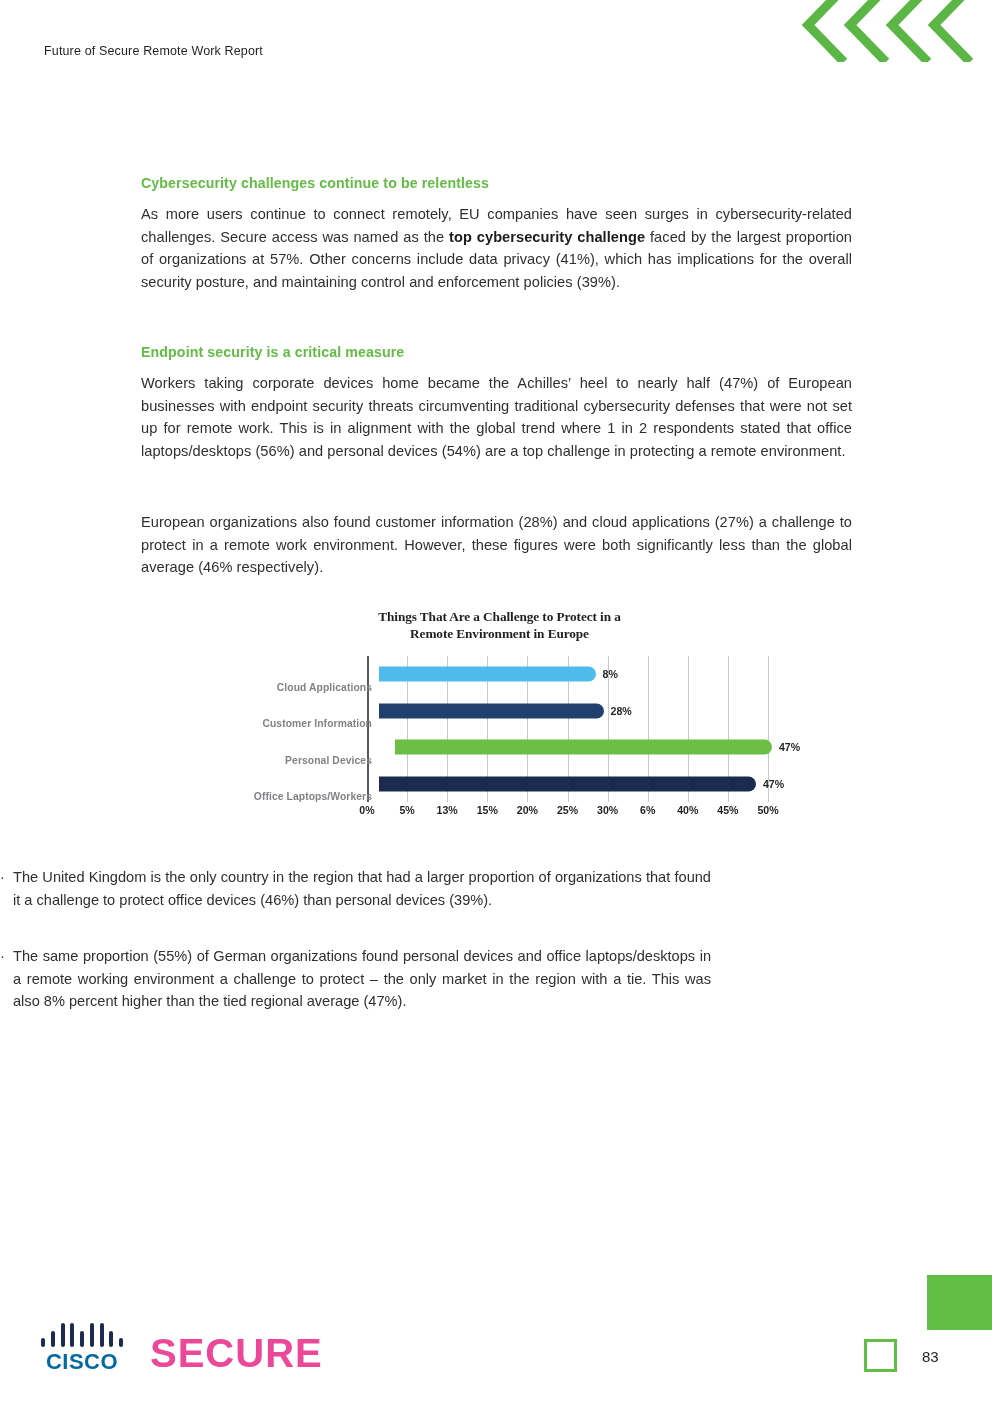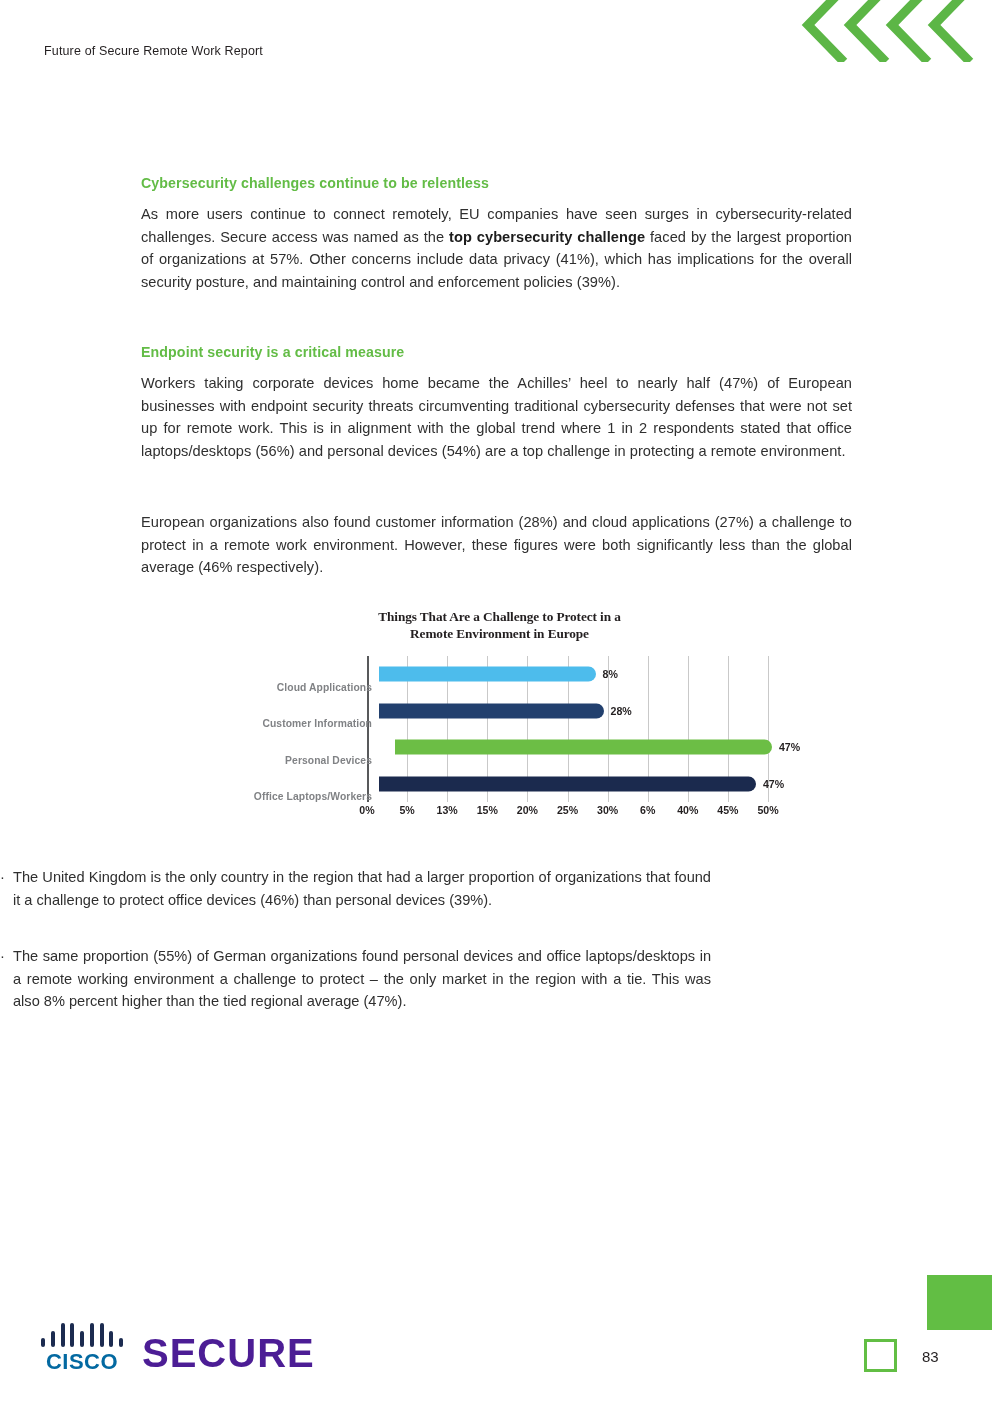--- a/index.html
+++ b/index.html
@@ -231,25 +231,25 @@
     bottom: 0;
     width: 88px;
     text-align: center;
     font-size: 22px;
     font-weight: bold;
     letter-spacing: 0.5px;
     color: #0369a1;
     font-family: "Liberation Sans", sans-serif;
   }
   .secure-word {
-    margin-left: 16px;
+    margin-left: 24px;
     font-size: 40px;
     font-weight: bold;
     letter-spacing: 1px;
-    color: #4c1d95;
+    color: #ec4899;
     line-height: 40px;
     position: relative;
     bottom: 2px;
   }
 
   .green-block {
     position: absolute;
     right: 0px;
     top: 1275px;
     width: 65px;

